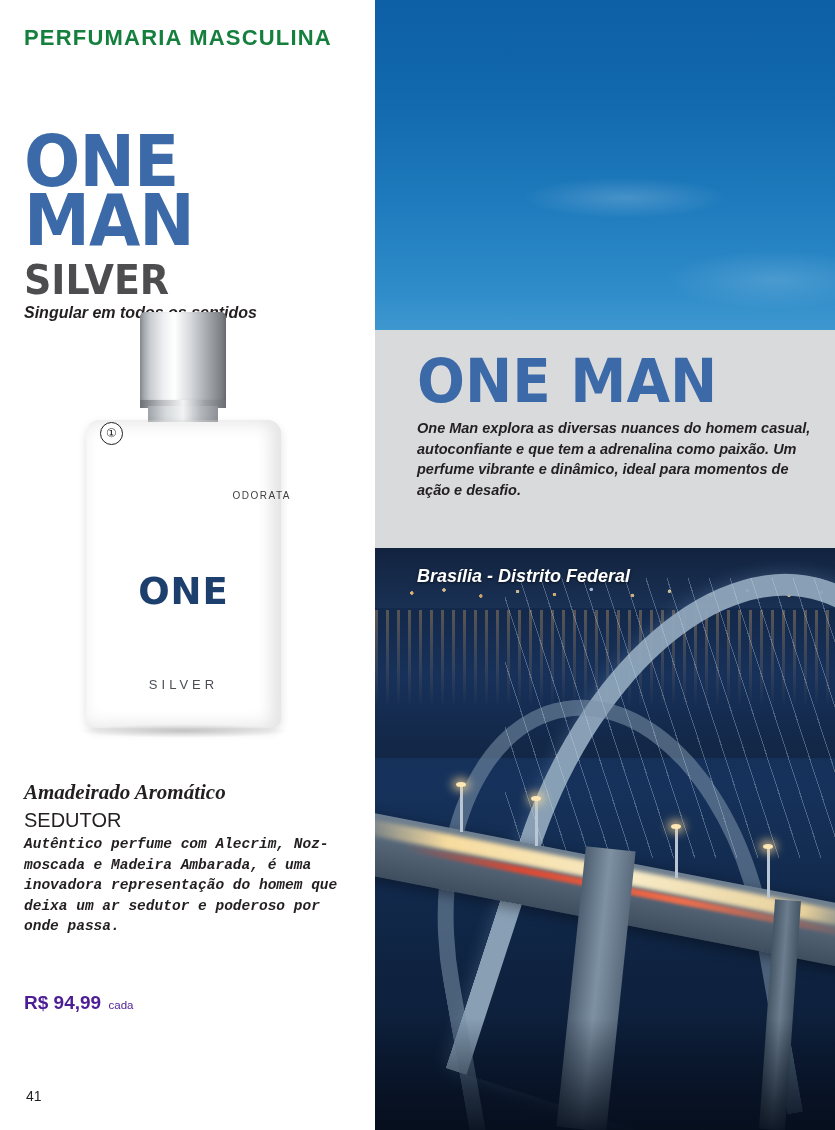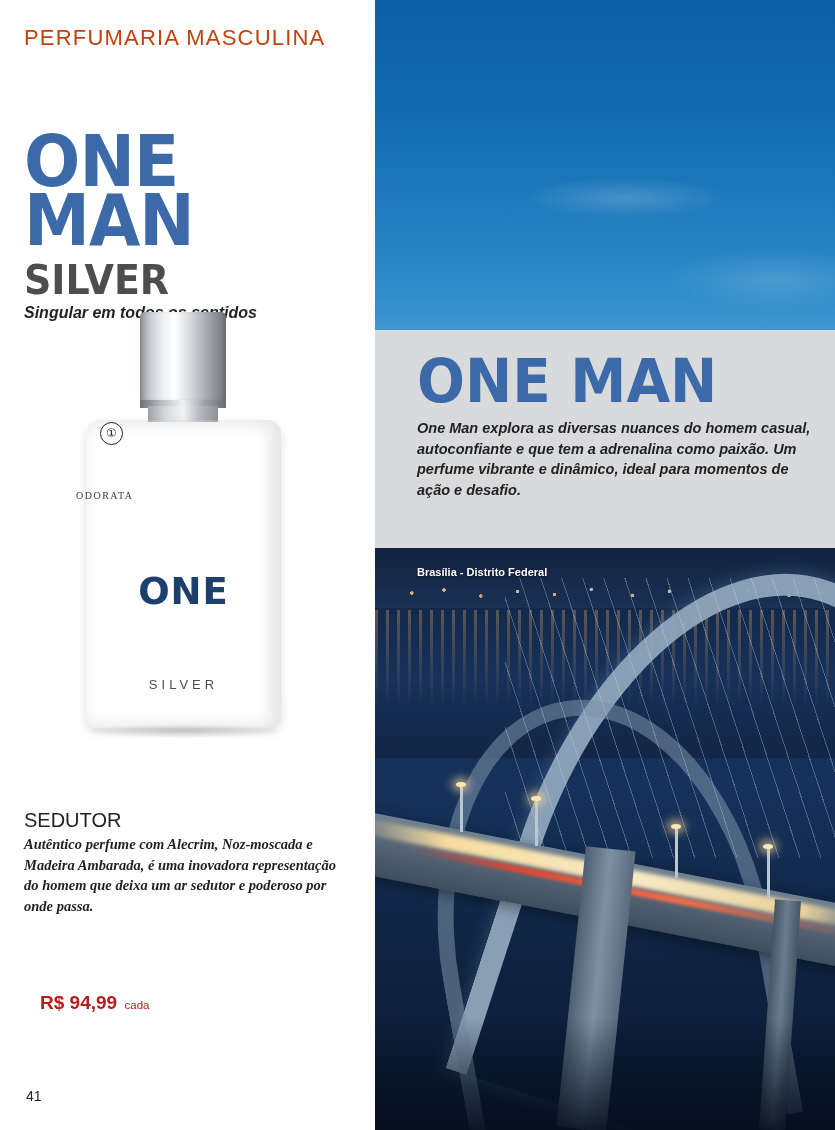--- a/index.html
+++ b/index.html
@@ -31,22 +31,22 @@
     width: 375px;
     height: 1130px;
     background: #ffffff;
   }
   .category-title {
     position: absolute;
     left: 24px;
     top: 25px;
     font-size: 22px;
     letter-spacing: 1.2px;
-    color: #c2410c;
-    font-weight: 400;
+    color: #15803d;
+    font-weight: 700;
     font-family: "Liberation Sans", sans-serif;
   }
   .brand-block {
     position: absolute;
     left: 24px;
     top: 132px;
     width: 330px;
   }
   .brand-main {
     font-size: 72px;
@@ -157,25 +157,25 @@
     width: 211px;
     height: 14px;
     border-radius: 50%;
     background: radial-gradient(ellipse at center, rgba(0,0,0,0.18), rgba(0,0,0,0) 70%);
   }
   .label-odorata {
     position: absolute;
     left: 0;
     top: 178px;
     width: 215px;
-    text-align: left;
+    text-align: right;
     font-size: 10px;
     letter-spacing: 1.5px;
     color: #3e3e42;
-    font-family: Liberation Serif, serif;
+    font-family: Liberation Sans, sans-serif;
   }
   .label-one {
     position: absolute;
     left: 0;
     top: 258px;
     width: 215px;
     text-align: center;
     font-size: 37px;
     font-weight: bold;
     letter-spacing: 1px;
@@ -227,40 +227,39 @@
   .desc {
     position: absolute;
     left: 24px;
     top: 834px;
     width: 320px;
     font-size: 14.5px;
     line-height: 1.42;
     font-style: italic;
     font-weight: bold;
     color: #231f20;
-    font-family: Liberation Serif, serif;
+    font-family: Liberation Mono, monospace;
   }
   .sku-line {
     position: absolute;
     left: 24px;
     top: 952px;
     width: 290px;
     font-size: 13px;
     line-height: 1.35;
     color: #231f20;
   }
   .sku-code {
     font-weight: bold;
   }
   .price-line {
     position: absolute;
     left: 24px;
     top: 992px;
-    color: #b91c1c;
-    margin-left: 16px;
+    color: #4c1d95;
   }
   .price {
     font-size: 19px;
     font-weight: bold;
     letter-spacing: 0px;
   }
   .price-unit {
     font-size: 11.5px;
     margin-left: 3px;
   }
@@ -501,22 +500,23 @@
     left: 0;
     top: 470px;
     width: 460px;
     height: 112px;
     background: linear-gradient(to bottom, rgba(8,18,36,0.0), rgba(6,14,28,0.9));
   }
   .photo-caption {
     position: absolute;
     left: 42px;
     top: 18px;
-    font-size: 11px;
-    font-weight: bold;
+    font-size: 18px;
+    font-weight: bold;
+    font-style: italic;
     color: #ffffff;
     text-shadow: 0 1px 3px rgba(0,0,0,0.65);
     z-index: 9;
     font-family: "Liberation Sans", sans-serif;
   }
 </style>
 </head>
 <body>
 
 <div class="page">
@@ -538,20 +538,21 @@
         <div class="cap-ring"></div>
         <div class="bottle-neck"></div>
         <div class="bottle-body"></div>
         <div class="bottle-shadow"></div>
         <div class="label-odorata">ODORATA</div>
         <div class="label-one">ONE</div>
         <div class="label-silver">SILVER</div>
       </div>
     </div>
 
+    <div class="fam-title">Amadeirado Aromático</div>
     <div class="fam-sub">SEDUTOR</div>
     <div class="desc">Autêntico perfume com Alecrim, Noz-moscada e Madeira Ambarada, é uma inovadora representação do homem que deixa um ar sedutor e poderoso por onde passa.</div>
 
 
     <div class="price-line">
       <span class="price">R$ 94,99</span>
       <span class="price-unit">cada</span>
     </div>
 
     <div class="page-number">41</div>

